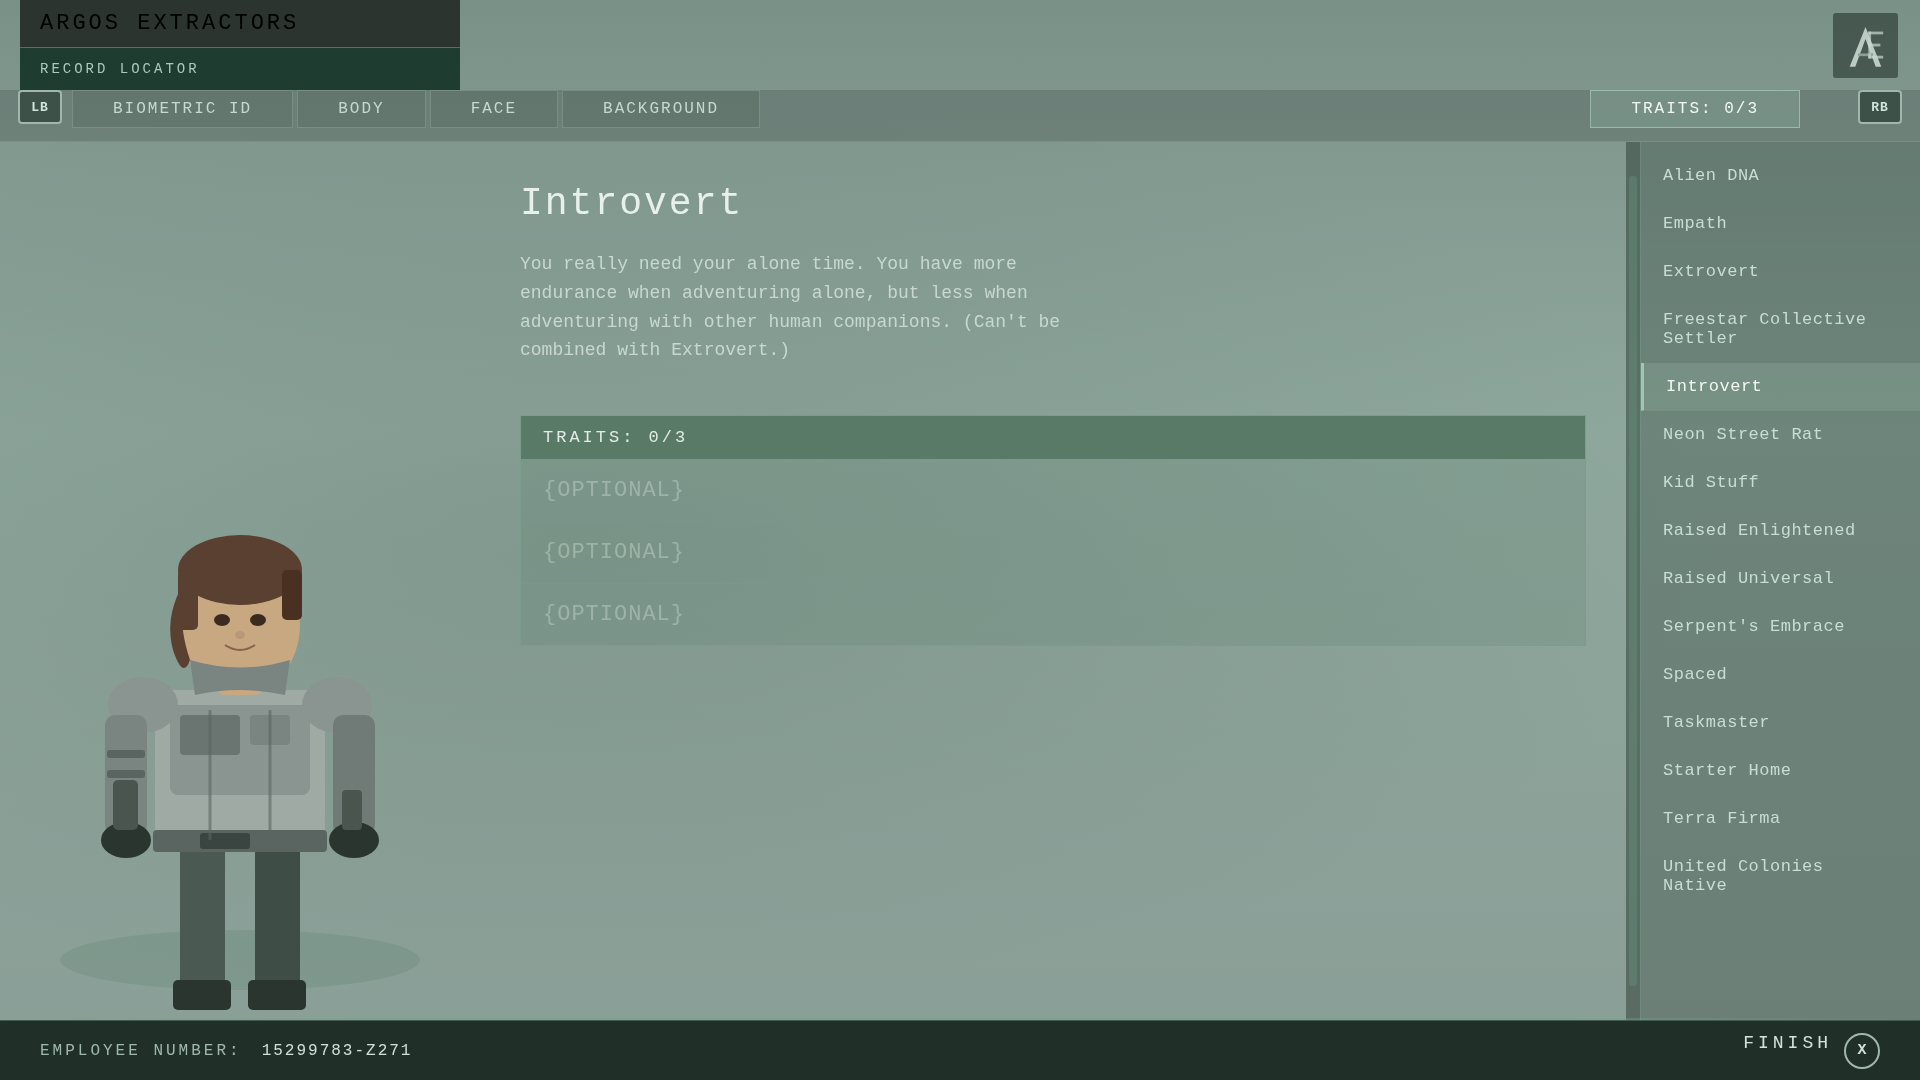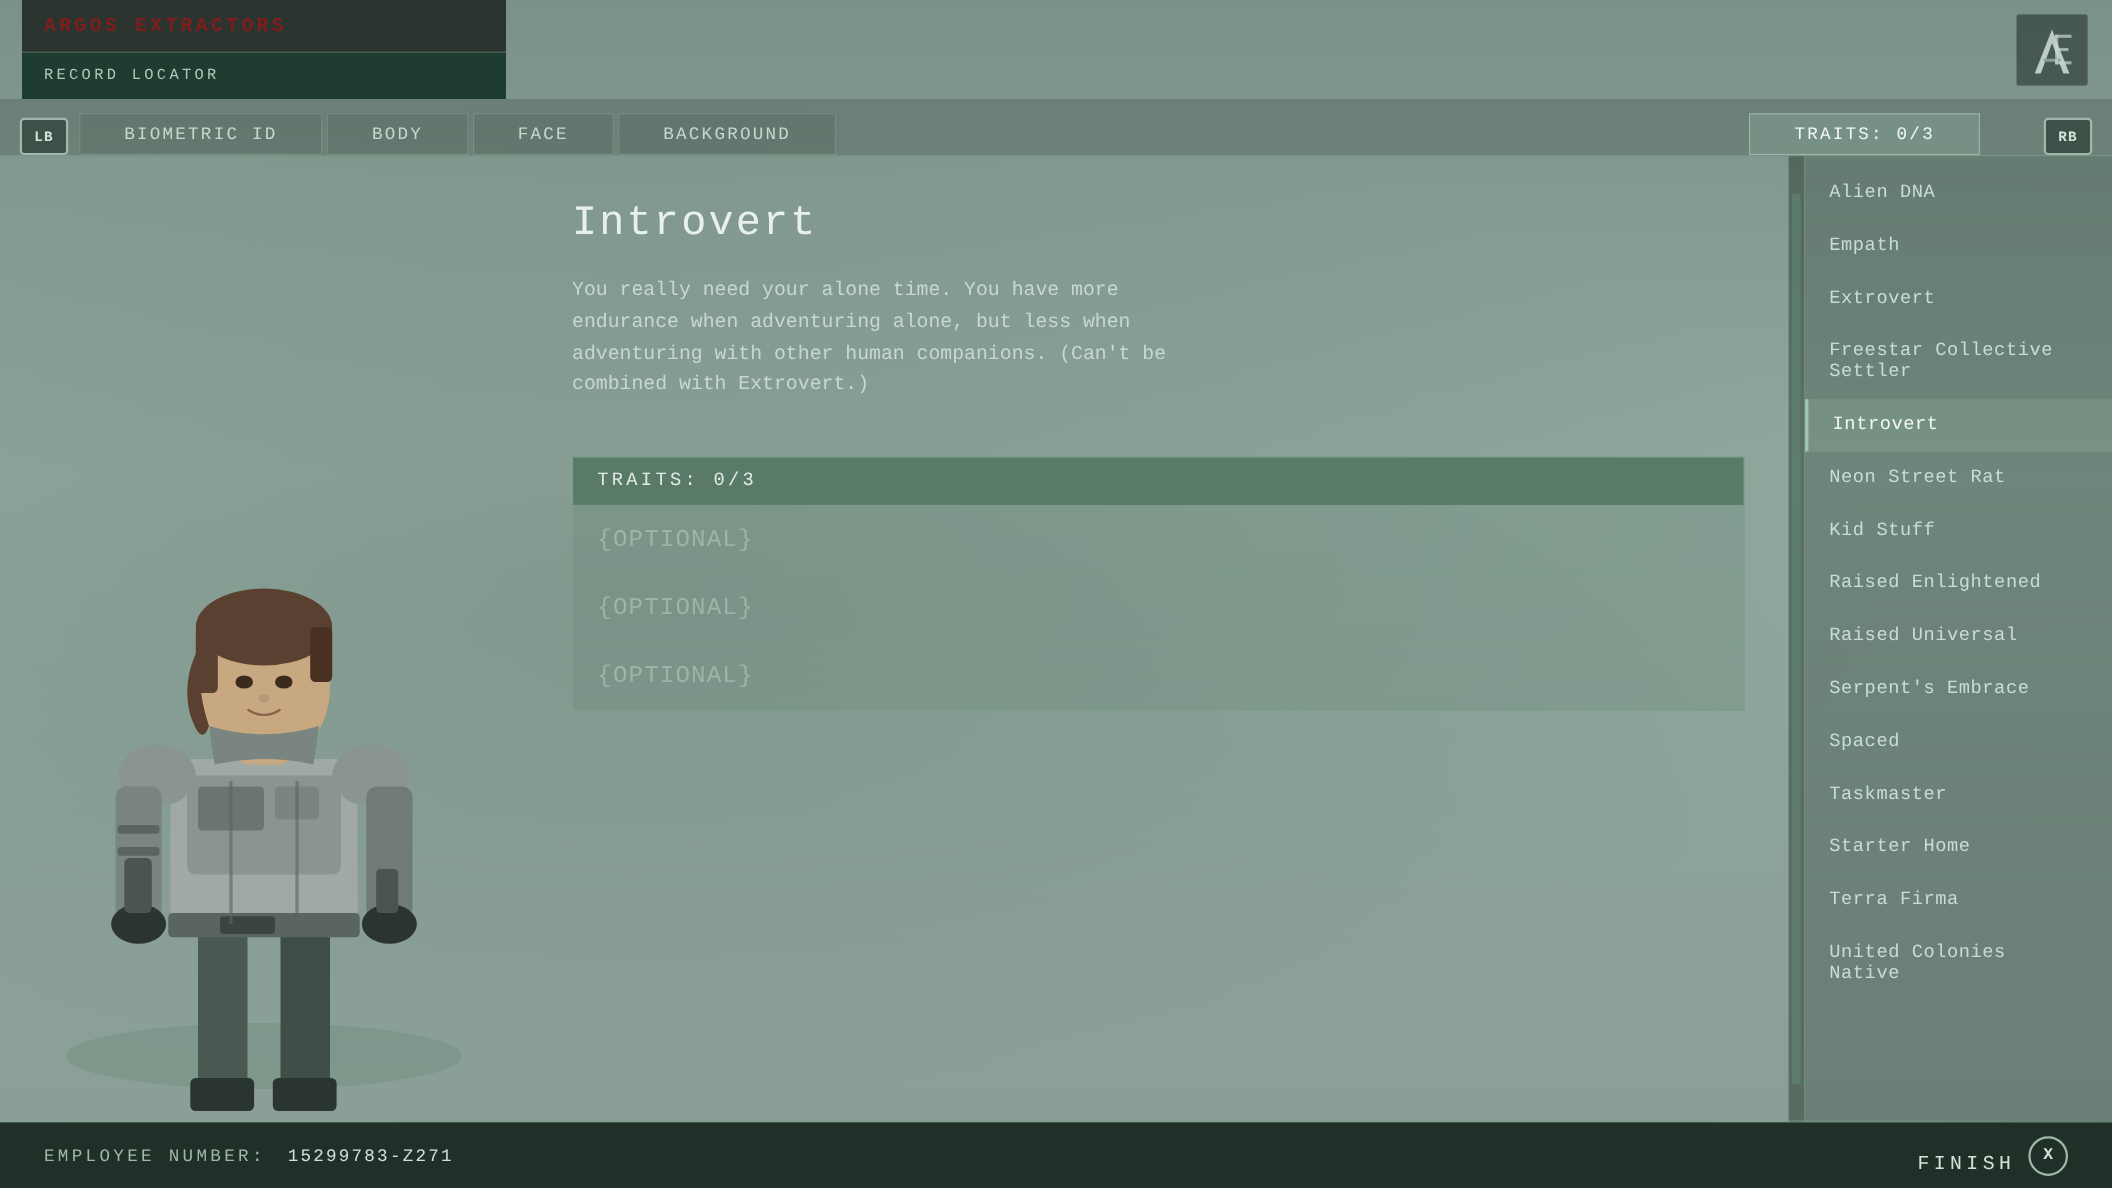--- a/index.html
+++ b/index.html
@@ -47,24 +47,24 @@
       display: flex;
       align-items: center;
       background: rgba(30,35,32,0.85);
       height: 48px;
       padding: 0 20px;
       min-width: 440px;
       border-bottom: 1px solid #5a6e64;
     }
 
     .app-title {
-      font-size: 18px;
-      font-weight: bold;
+      font-size: 22px;
+      font-weight: normal;
       letter-spacing: 3px;
-      color: #7f1d1d;
+      color: #000000;
       text-transform: uppercase;
     }
 
     .record-locator-bar {
       background: rgba(20,50,38,0.9);
       height: 42px;
       display: flex;
       align-items: center;
       padding: 0 20px;
       min-width: 440px;
@@ -91,21 +91,21 @@
     .ae-logo svg {
       width: 65px;
       height: 65px;
     }
 
     
     .nav-tabs {
       position: relative;
       z-index: 10;
       display: flex;
-      align-items: flex-end;
+      align-items: flex-start;
       height: 52px;
       padding: 0 10px;
       background: rgba(0,0,0,0.15);
       border-bottom: 1px solid rgba(150,180,165,0.3);
     }
 
     .nav-btn {
       width: 44px;
       height: 34px;
       border: 2px solid #a0b8ac;
@@ -293,21 +293,21 @@
 
     .employee-number {
       font-size: 16px;
       letter-spacing: 2px;
       color: #d0e0d8;
     }
 
     .finish-btn {
       margin-left: auto;
       display: flex;
-      align-items: flex-end;
+      align-items: flex-start;
       gap: 12px;
       cursor: pointer;
     }
 
     .finish-label {
       font-size: 18px;
       letter-spacing: 4px;
       color: #d0e4da;
       text-transform: uppercase;
     }

